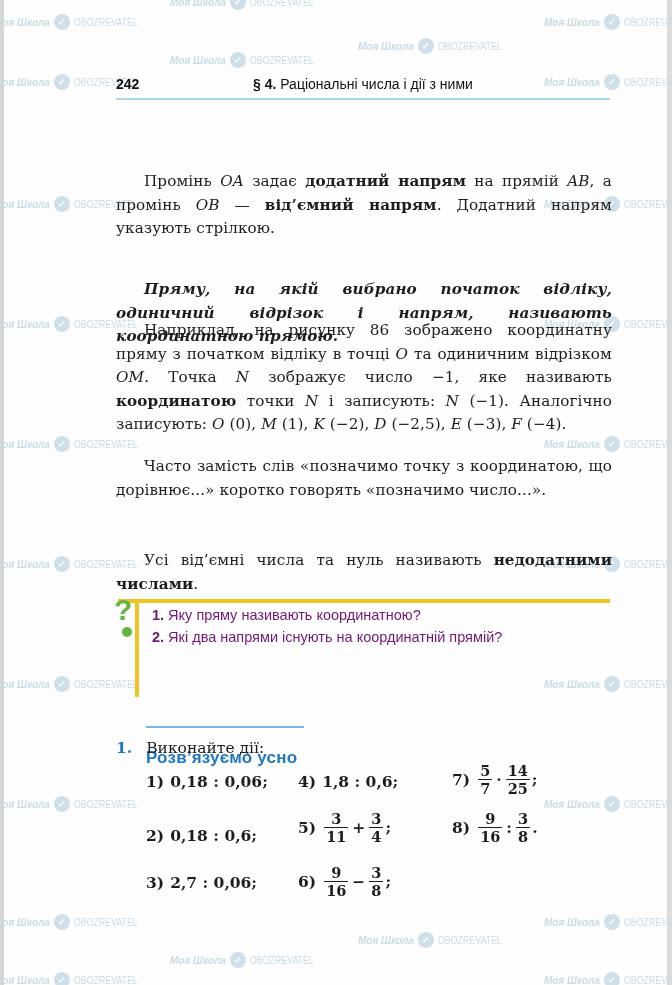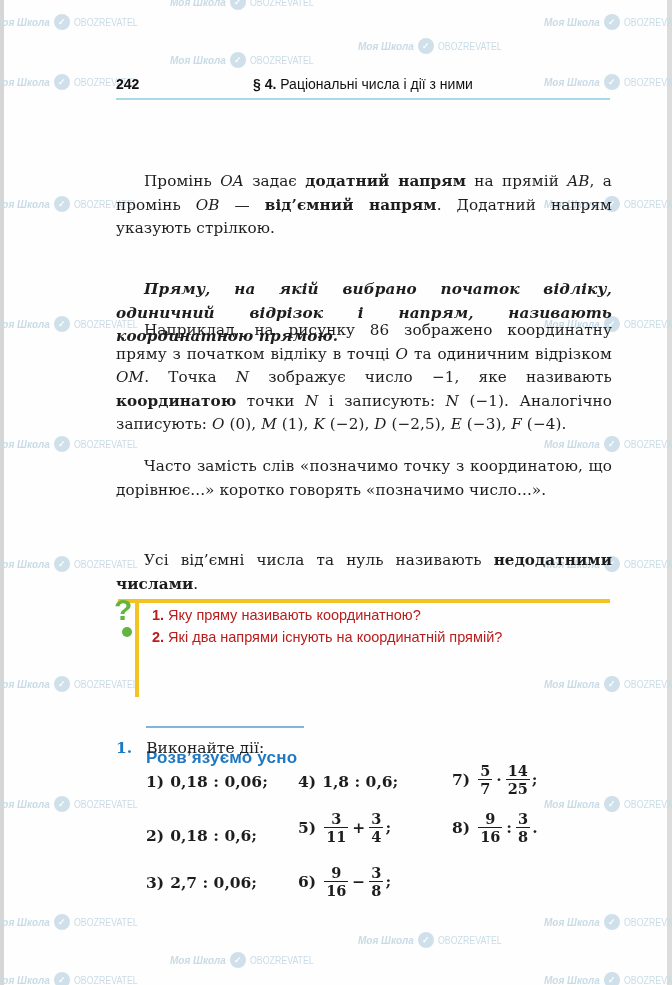--- a/index.html
+++ b/index.html
@@ -53,21 +53,21 @@
   .qbox {
     position: absolute; left: 118px; top: 599px; width: 492px; height: 98px;
   }
   .qbox .top-bar { position: absolute; left: 0; top: 0; width: 492px; height: 4px; background: #f3c321; }
   .qbox .left-bar { position: absolute; left: 17px; top: 0; width: 4px; height: 98px; background: #f3c321; }
   .qbox .qmark {
     position: absolute; left: -4px; top: -4px; width: 26px; height: 30px;
     color: #63b53f; font-family: "Liberation Sans", sans-serif; font-weight: bold; font-size: 30px; line-height: 30px;
   }
   .qbox .qdot { position: absolute; left: 4px; top: 28px; width: 10px; height: 10px; border-radius: 50%; background: #63b53f; }
-  .qbox .qlist { position: absolute; left: 34px; top: 6px; font-family: "Liberation Sans", sans-serif; font-size: 14.5px; line-height: 21.5px; color: #b91c1c; }
+  .qbox .qlist { position: absolute; left: 34px; top: 6px; font-family: "Liberation Sans", sans-serif; font-size: 14.5px; line-height: 21.5px; color: #701a75; }
   .qbox .qitem b { font-weight: bold; }
 
   .oral-title {
     position: absolute; left: 146px; top: 704px;
     font-family: "Liberation Sans", sans-serif; font-weight: bold; font-size: 17px;
     color: #1f78c1; letter-spacing: 0.2px; margin-top: 44px;
   }
   .oral-rule { position: absolute; left: 146px; top: 726px; width: 158px; height: 2px; background: #7fb4dc; }
 
   .task-head { position: absolute; left: 116px; top: 738px; font-size: 15.5px; }

